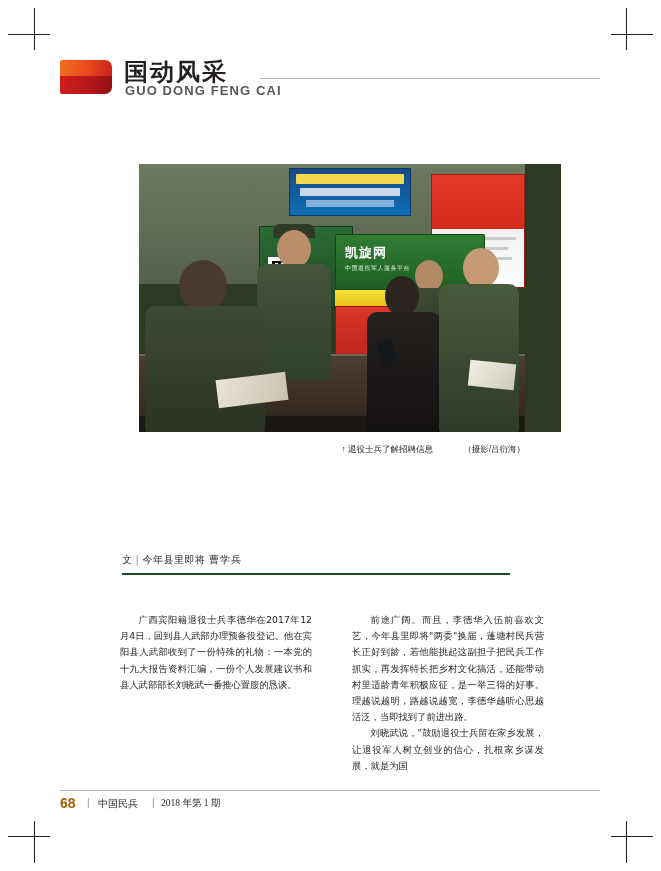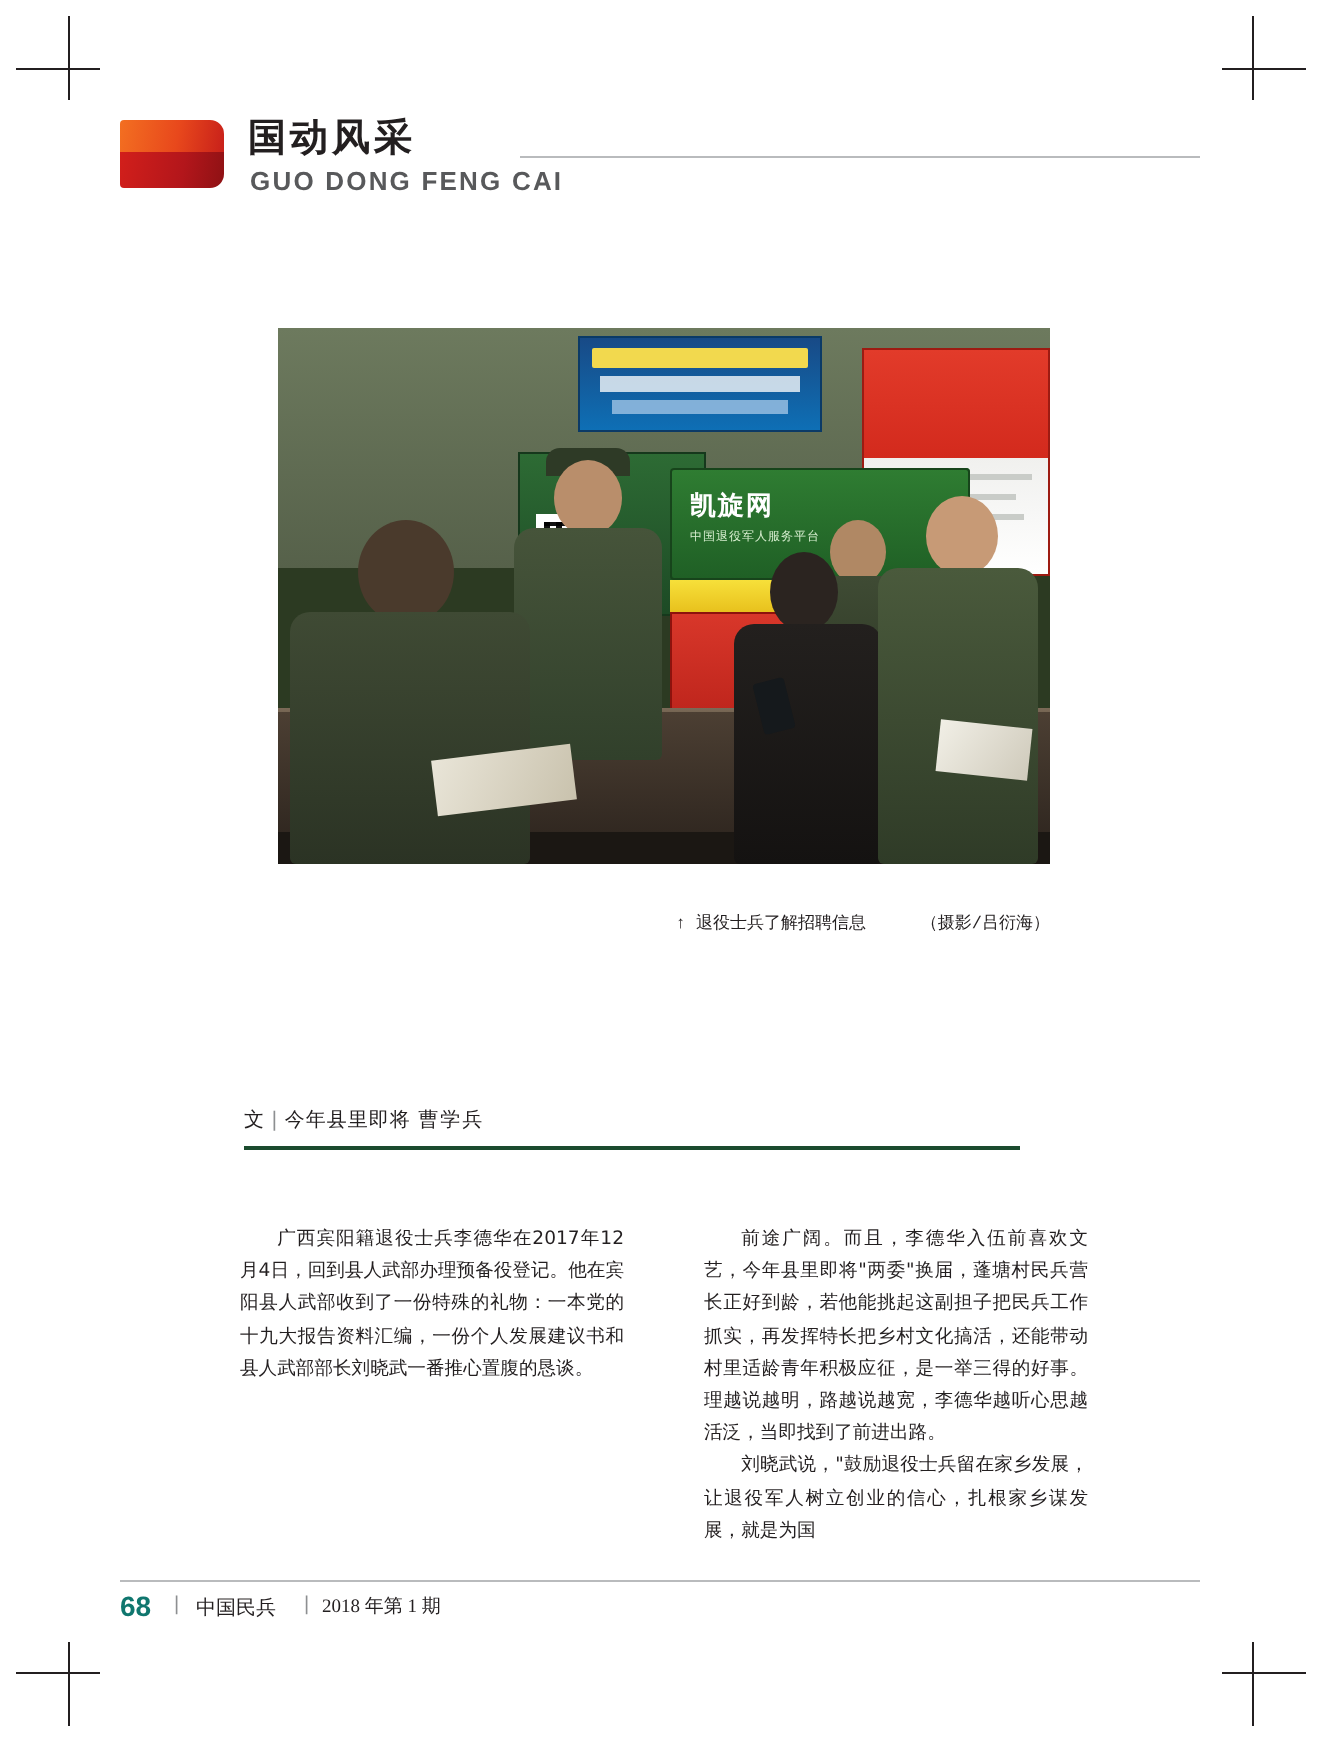--- a/index.html
+++ b/index.html
@@ -64,21 +64,21 @@
   }
   #flag .band2 {
     position: absolute; left: 0; top: 16px; width: 52px; height: 18px;
     background: linear-gradient(100deg, #d21f1b 0%, #b3161b 60%, #8e1114 100%);
     border-radius: 0 0 7px 2px;
   }
   #masthead .title-cn {
     position: absolute;
     left: 64px;
     top: 0px;
-    font-size: 19px;
+    font-size: 24px;
     font-weight: bold;
     letter-spacing: 2px;
     color: #231f20;
     font-family: "DejaVu Sans", "Liberation Sans", sans-serif;
   }
   #masthead .title-en {
     position: absolute;
     left: 65px;
     top: 27px;
     font-size: 13px;
@@ -101,20 +101,21 @@
     left: 139px;
     top: 164px;
     width: 386px;
   }
   #photo {
     position: relative;
     width: 386px;
     height: 268px;
     overflow: hidden;
     background: #2c3a22;
+    padding-left: 36px;
   }
   
   #photo .wall {
     position: absolute; left: 0; top: 0; width: 386px; height: 120px;
     background: linear-gradient(180deg, #6d7a5e 0%, #56614a 100%);
   }
   #photo .banner-top {
     position: absolute; left: 150px; top: 4px; width: 120px; height: 46px;
     background: linear-gradient(180deg,#184a86,#0e6fb5);
     border: 1px solid #0b3a66;
@@ -221,25 +222,25 @@
     transform: rotate(6deg);
   }
   #photo .phone {
     position:absolute; left:240px; top:176px; width:16px; height:26px;
     background:#15191c; border-radius:2px; transform: rotate(-14deg);
   }
 
   #caption {
     position: relative;
     width: 386px;
-    margin-top: 24px;
+    margin-top: 12px;
     height: 14px;
     font-size: 8.5px;
     color: #231f20;
-    font-family: Liberation Mono, monospace;
+    font-family: Liberation Sans, sans-serif;
   }
   #caption .cap-main {
     position: absolute;
     right: 92px;
     top: 0;
     white-space: nowrap;
   }
   #caption .cap-credit {
     position: absolute;
     right: 0;
@@ -303,21 +304,21 @@
     left: 60px;
     top: 790px;
     width: 540px;
     height: 24px;
   }
   #footer .rule {
     position: absolute; left: 0; top: 0; width: 540px; height: 1px; background: #b9bbbd;
   }
   #footer .pagenum {
     position: absolute; left: 0; top: 5px;
-    font-size: 14px; font-weight: bold; color: #0f766e;
+    font-size: 14px; font-weight: bold; color: #a16207;
   }
   #footer .sep {
     position: absolute; left: 27px; top: 7px; font-size: 10px; color: #8d8f91;
   }
   #footer .magazine {
     position: absolute; left: 38px; top: 7px;
     font-size: 10px; color: #231f20;
     font-family: "DejaVu Sans", "Liberation Sans", sans-serif;
   }
   #footer .sep2 {

